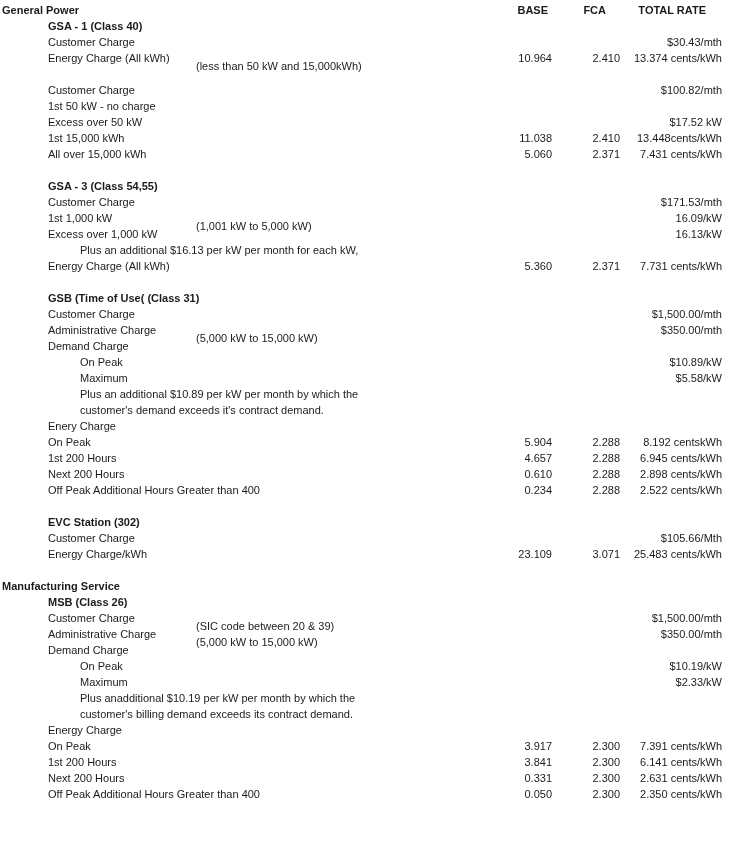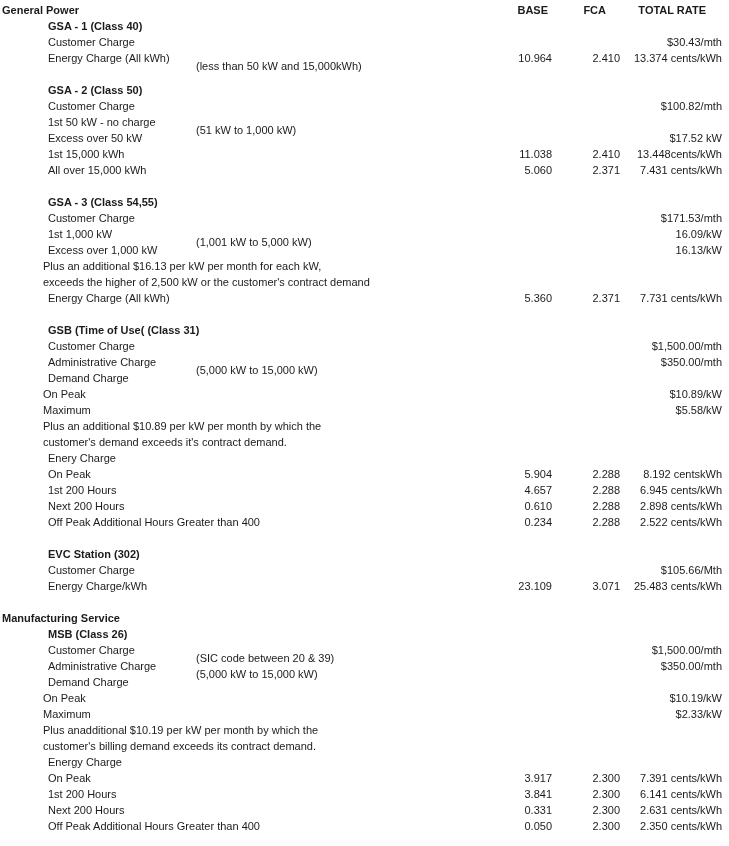--- a/index.html
+++ b/index.html
@@ -22,21 +22,21 @@
     line-height: 16px;
     padding-right: 7px;
   }
   .row.blank { }
   .cell { overflow: visible; white-space: nowrap; }
   .label-cell { position: relative; }
   .num { text-align: right; }
   .bold { font-weight: 700; }
   .indent-0 { padding-left: 2px; display: inline-block; }
   .indent-1 { padding-left: 48px; display: inline-block; }
-  .indent-2 { padding-left: 43px; display: inline-block; }
+  .indent-2 { padding-left: 80px; display: inline-block; }
   .desc { position: absolute; left: 196px; top: 0; margin-top: 40px; }
   
   .hdr-base  { padding-right: 4px;  font-weight: 700; }
   .hdr-fca   { padding-right: 14px; font-weight: 700; }
   .hdr-total { padding-right: 16px; font-weight: 700; }
 </style>
 </head>
 <body>
 
 <div class="sheet">
@@ -84,29 +84,20 @@
   <div class="row blank">
     <div class="cell label-cell">
       <span class="label"></span>
       
     </div>
     <div class="cell num"></div>
     <div class="cell num"></div>
     <div class="cell num"></div>
   </div>
 
-  <div class="row">
-    <div class="cell label-cell">
-      <span class="label indent-1 bold">GSA - 2 (Class 50)</span>
-      <span class="desc">(51 kW to 1,000 kW)</span>
-    </div>
-    <div class="cell num"></div>
-    <div class="cell num"></div>
-    <div class="cell num"></div>
-  </div>
 
   <div class="row">
     <div class="cell label-cell">
       <span class="label indent-1">Customer Charge</span>
       
     </div>
     <div class="cell num"></div>
     <div class="cell num"></div>
     <div class="cell num">$100.82/mth</div>
   </div>
@@ -205,29 +196,20 @@
     <div class="cell label-cell">
       <span class="label indent-2">Plus an additional $16.13 per kW per month for each kW,</span>
       
     </div>
     <div class="cell num"></div>
     <div class="cell num"></div>
     <div class="cell num"></div>
   </div>
 
 
-  <div class="row">
-    <div class="cell label-cell">
-      <span class="label indent-2">exceeds the higher of 2,500 kW or the customer's contract demand</span>
-      
-    </div>
-    <div class="cell num"></div>
-    <div class="cell num"></div>
-    <div class="cell num"></div>
-  </div>
 
   <div class="row">
     <div class="cell label-cell">
       <span class="label indent-1">Energy Charge (All kWh)</span>
       
     </div>
     <div class="cell num">5.360</div>
     <div class="cell num">2.371</div>
     <div class="cell num">7.731 cents/kWh</div>
   </div>

